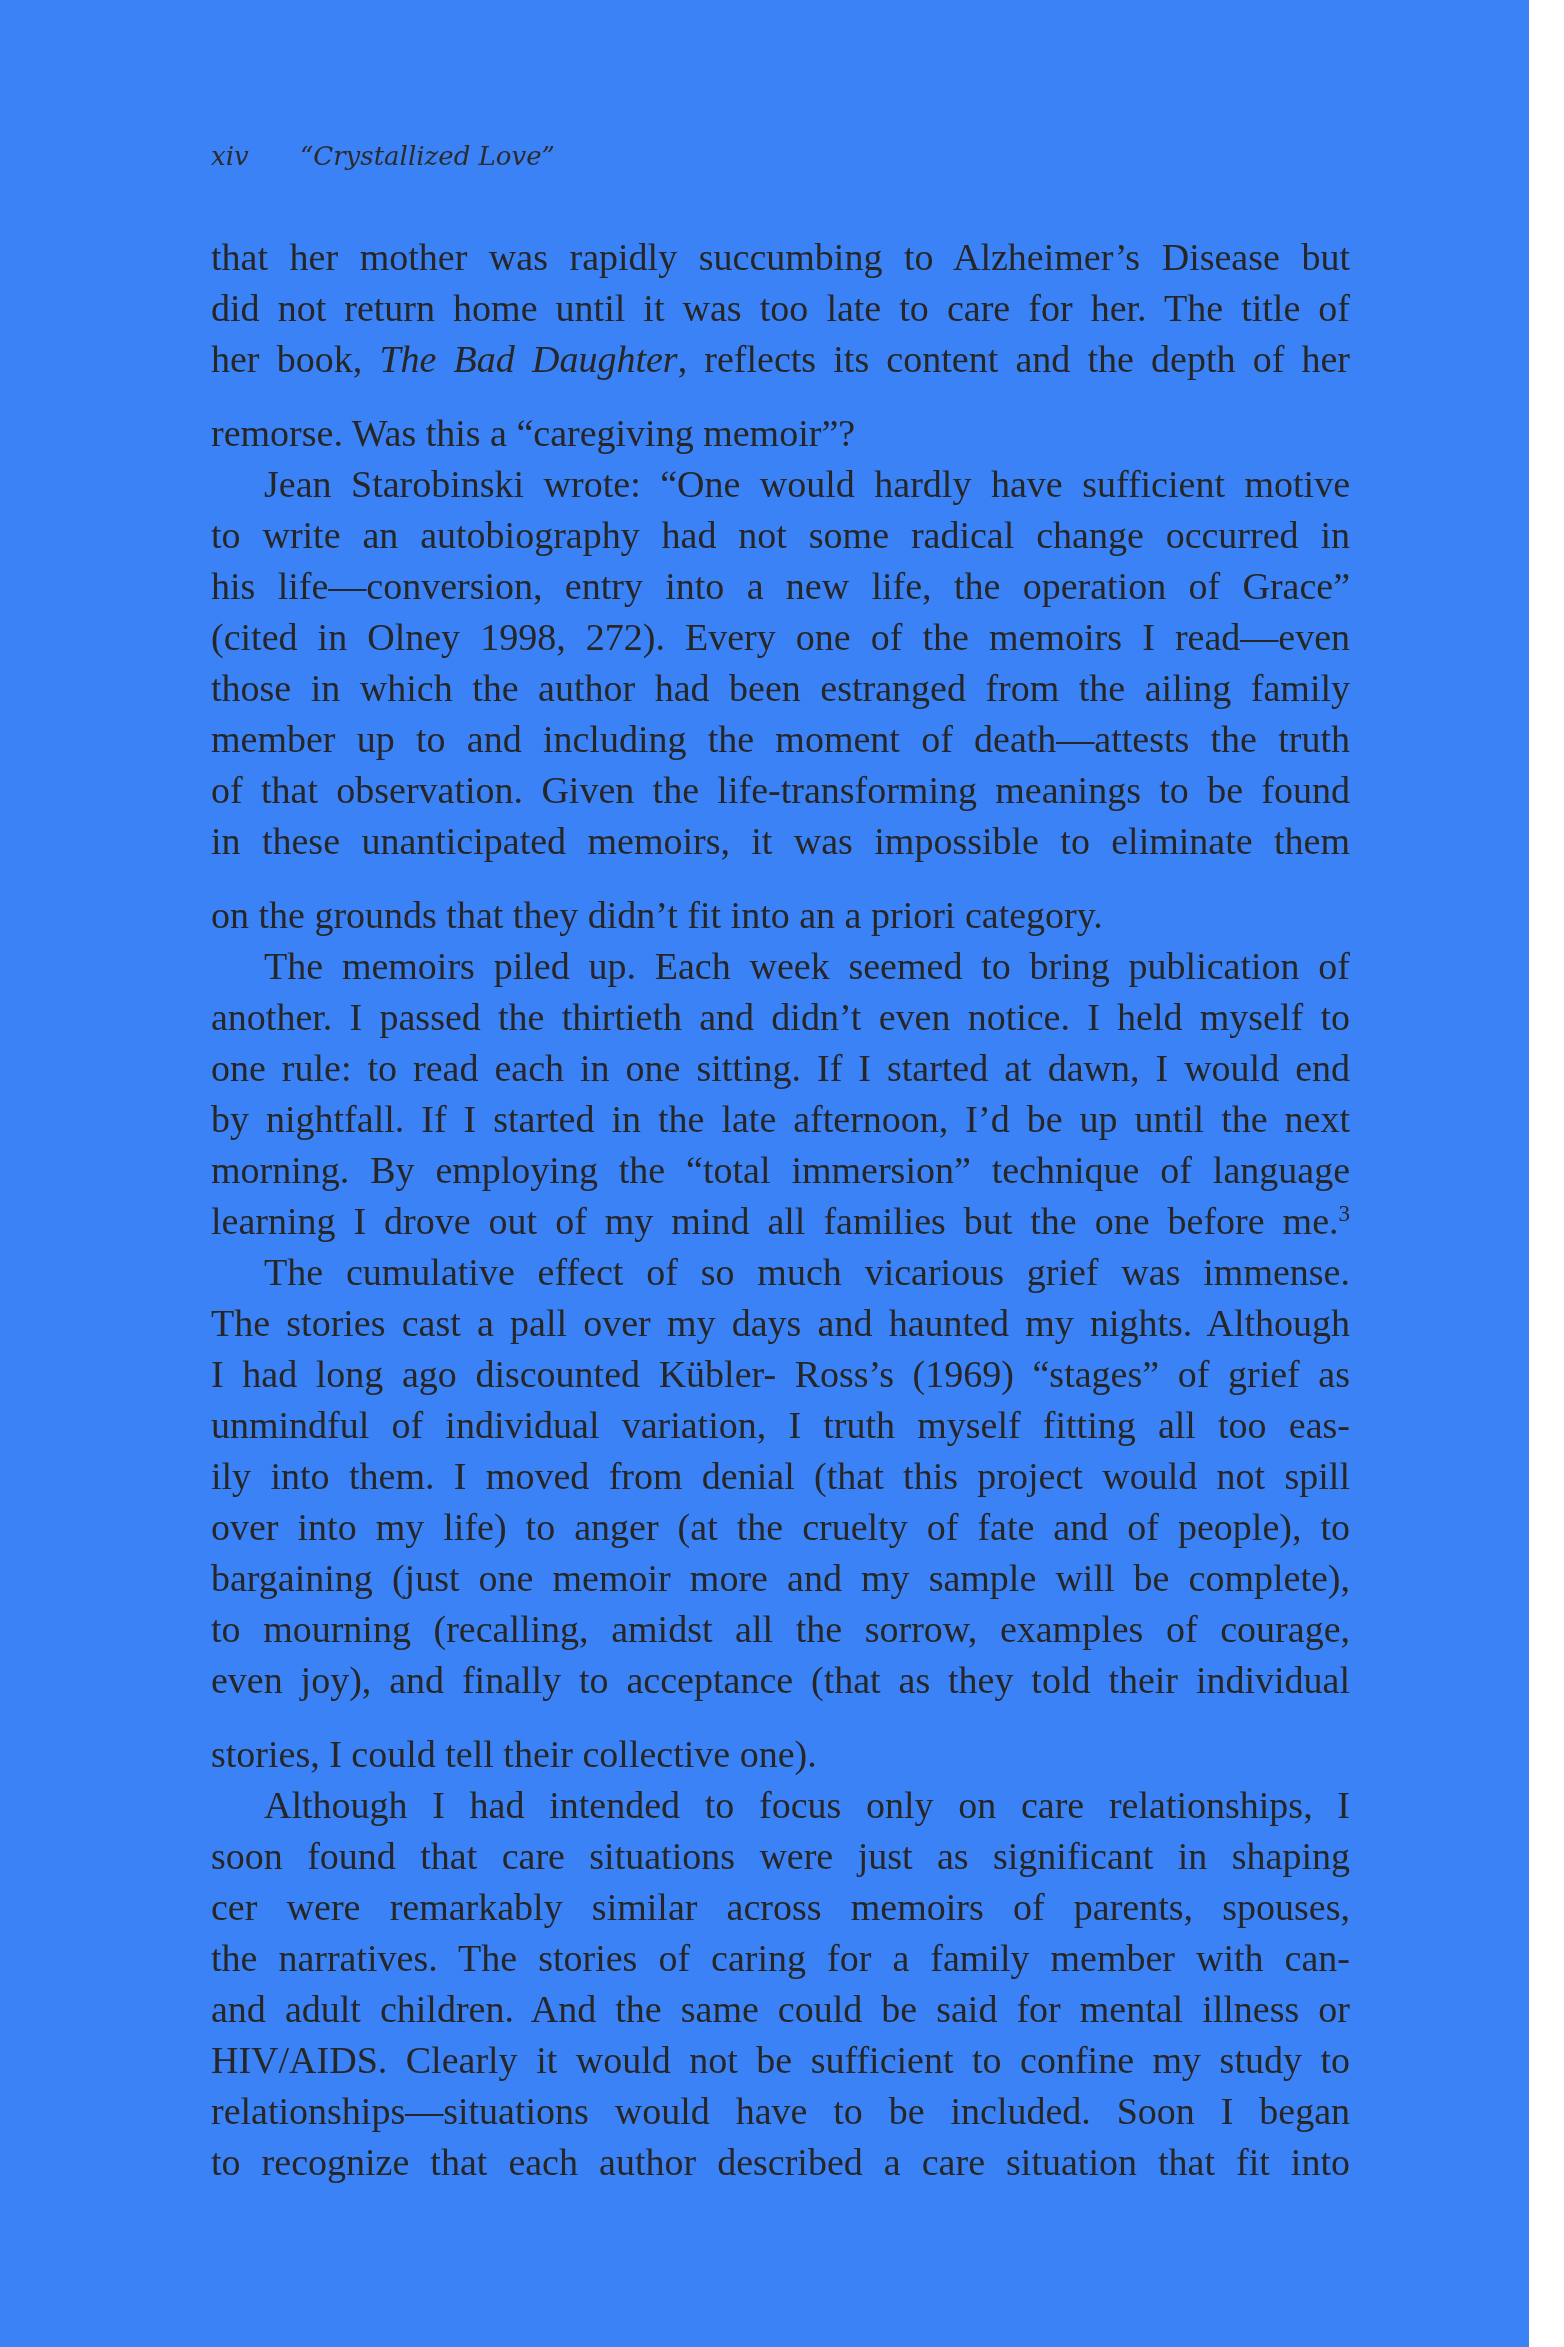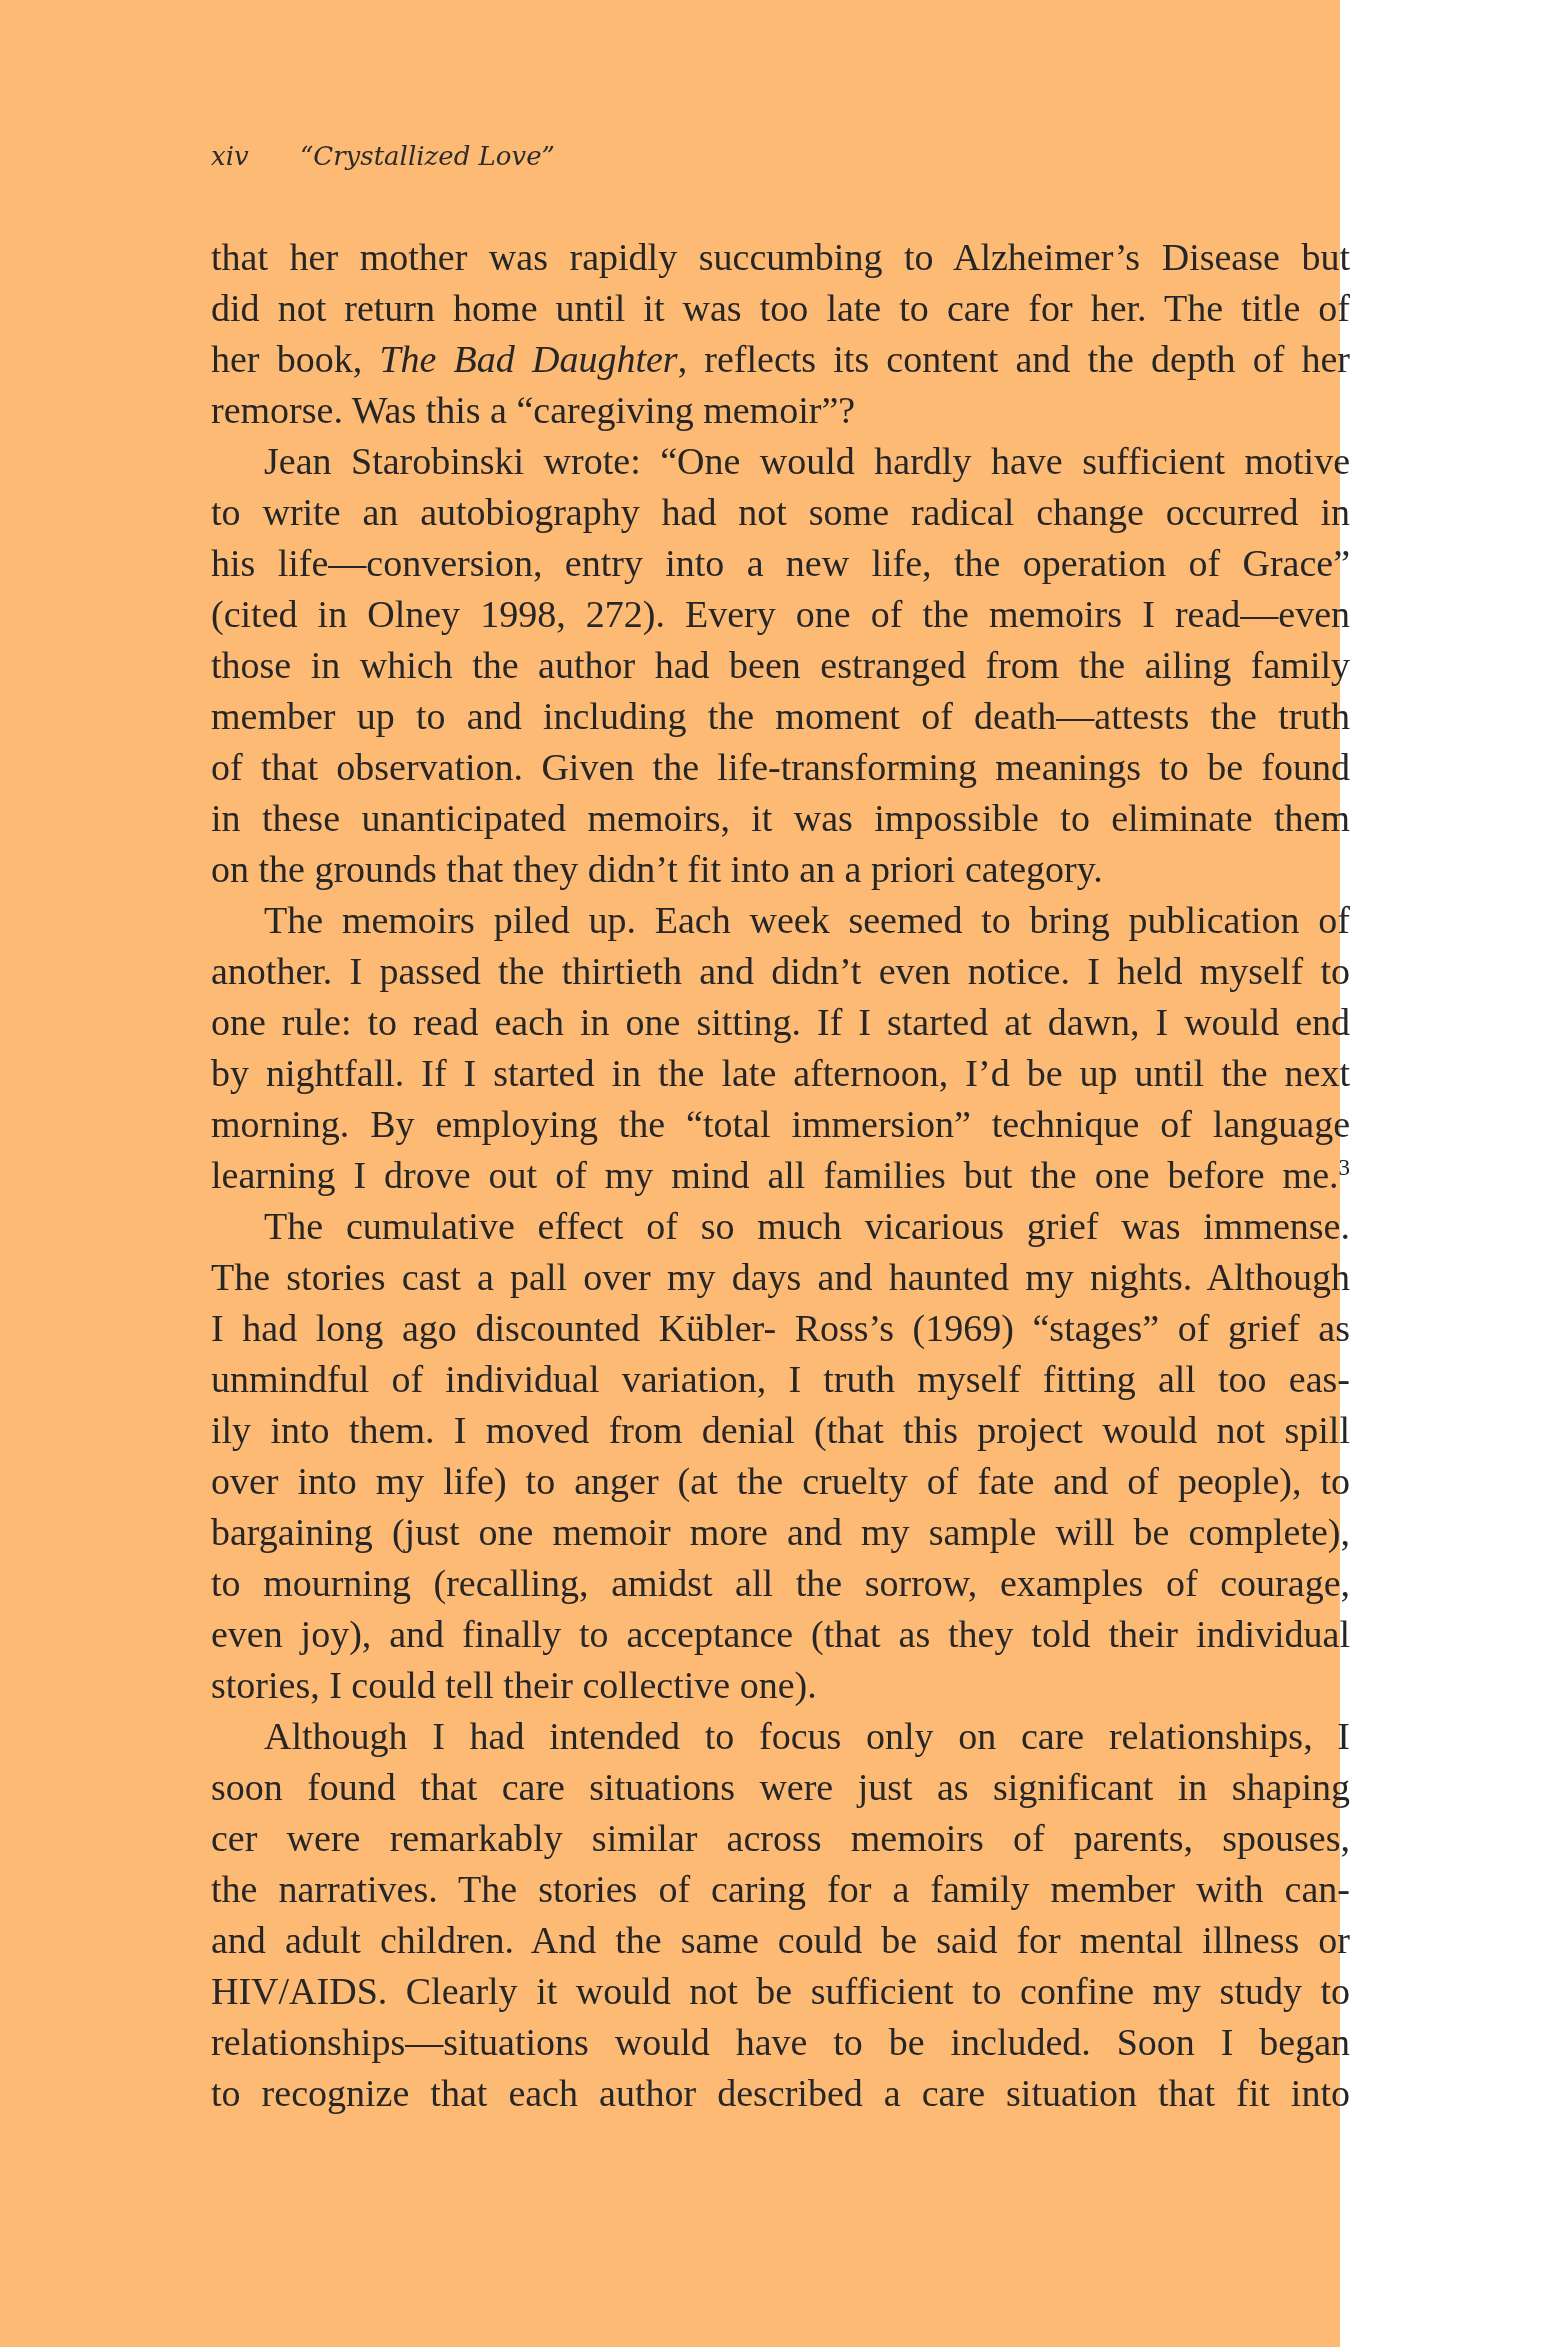--- a/index.html
+++ b/index.html
@@ -1,35 +1,35 @@
 <!DOCTYPE html>
 <html style="font-size:15px"><head>
 <meta charset="utf-8">
 <style>
   html, body { margin: 0; padding: 0; background: #ffffff; }
   body { width: 1565px; height: 2347px; position: relative; overflow: hidden; }
-  .page { position: absolute; left: 0; top: 0; width: 1340px; height: 2347px; background: #fdba74; }
+  .page { position: absolute; left: 0; top: 0; width: 1529px; height: 2347px; background: #3b82f6; }
   .running-head {
     position: absolute; left: 211px; top: 141px;
     font-family: "DejaVu Serif", "Liberation Serif", serif;
     font-style: italic; font-size: 26px; color: #2b2b2b;
     white-space: nowrap;
   }
   .running-head .folio { display: inline-block; width: 89px; }
   .body-text {
     position: absolute; left: 211px; top: 232px; width: 1139px;
     font-family: "Liberation Serif", "DejaVu Serif", serif;
     font-size: 38px; color: #262626;
   }
   .line {
     height: 51px; line-height: 51px;
     text-align: justify; text-align-last: justify;
     white-space: nowrap; overflow: visible;
   }
-  .line.last { text-align-last: left; }
+  .line.last { text-align-last: left; margin-top: 23px; }
   .line.indent { padding-left: 53px; }
   sup.fn { font-size: 23px; vertical-align: 13.3px; line-height: 0; }
   em { }
 </style>
 </head>
 <body>
 
 <div class="page">
 
   <div class="running-head">

